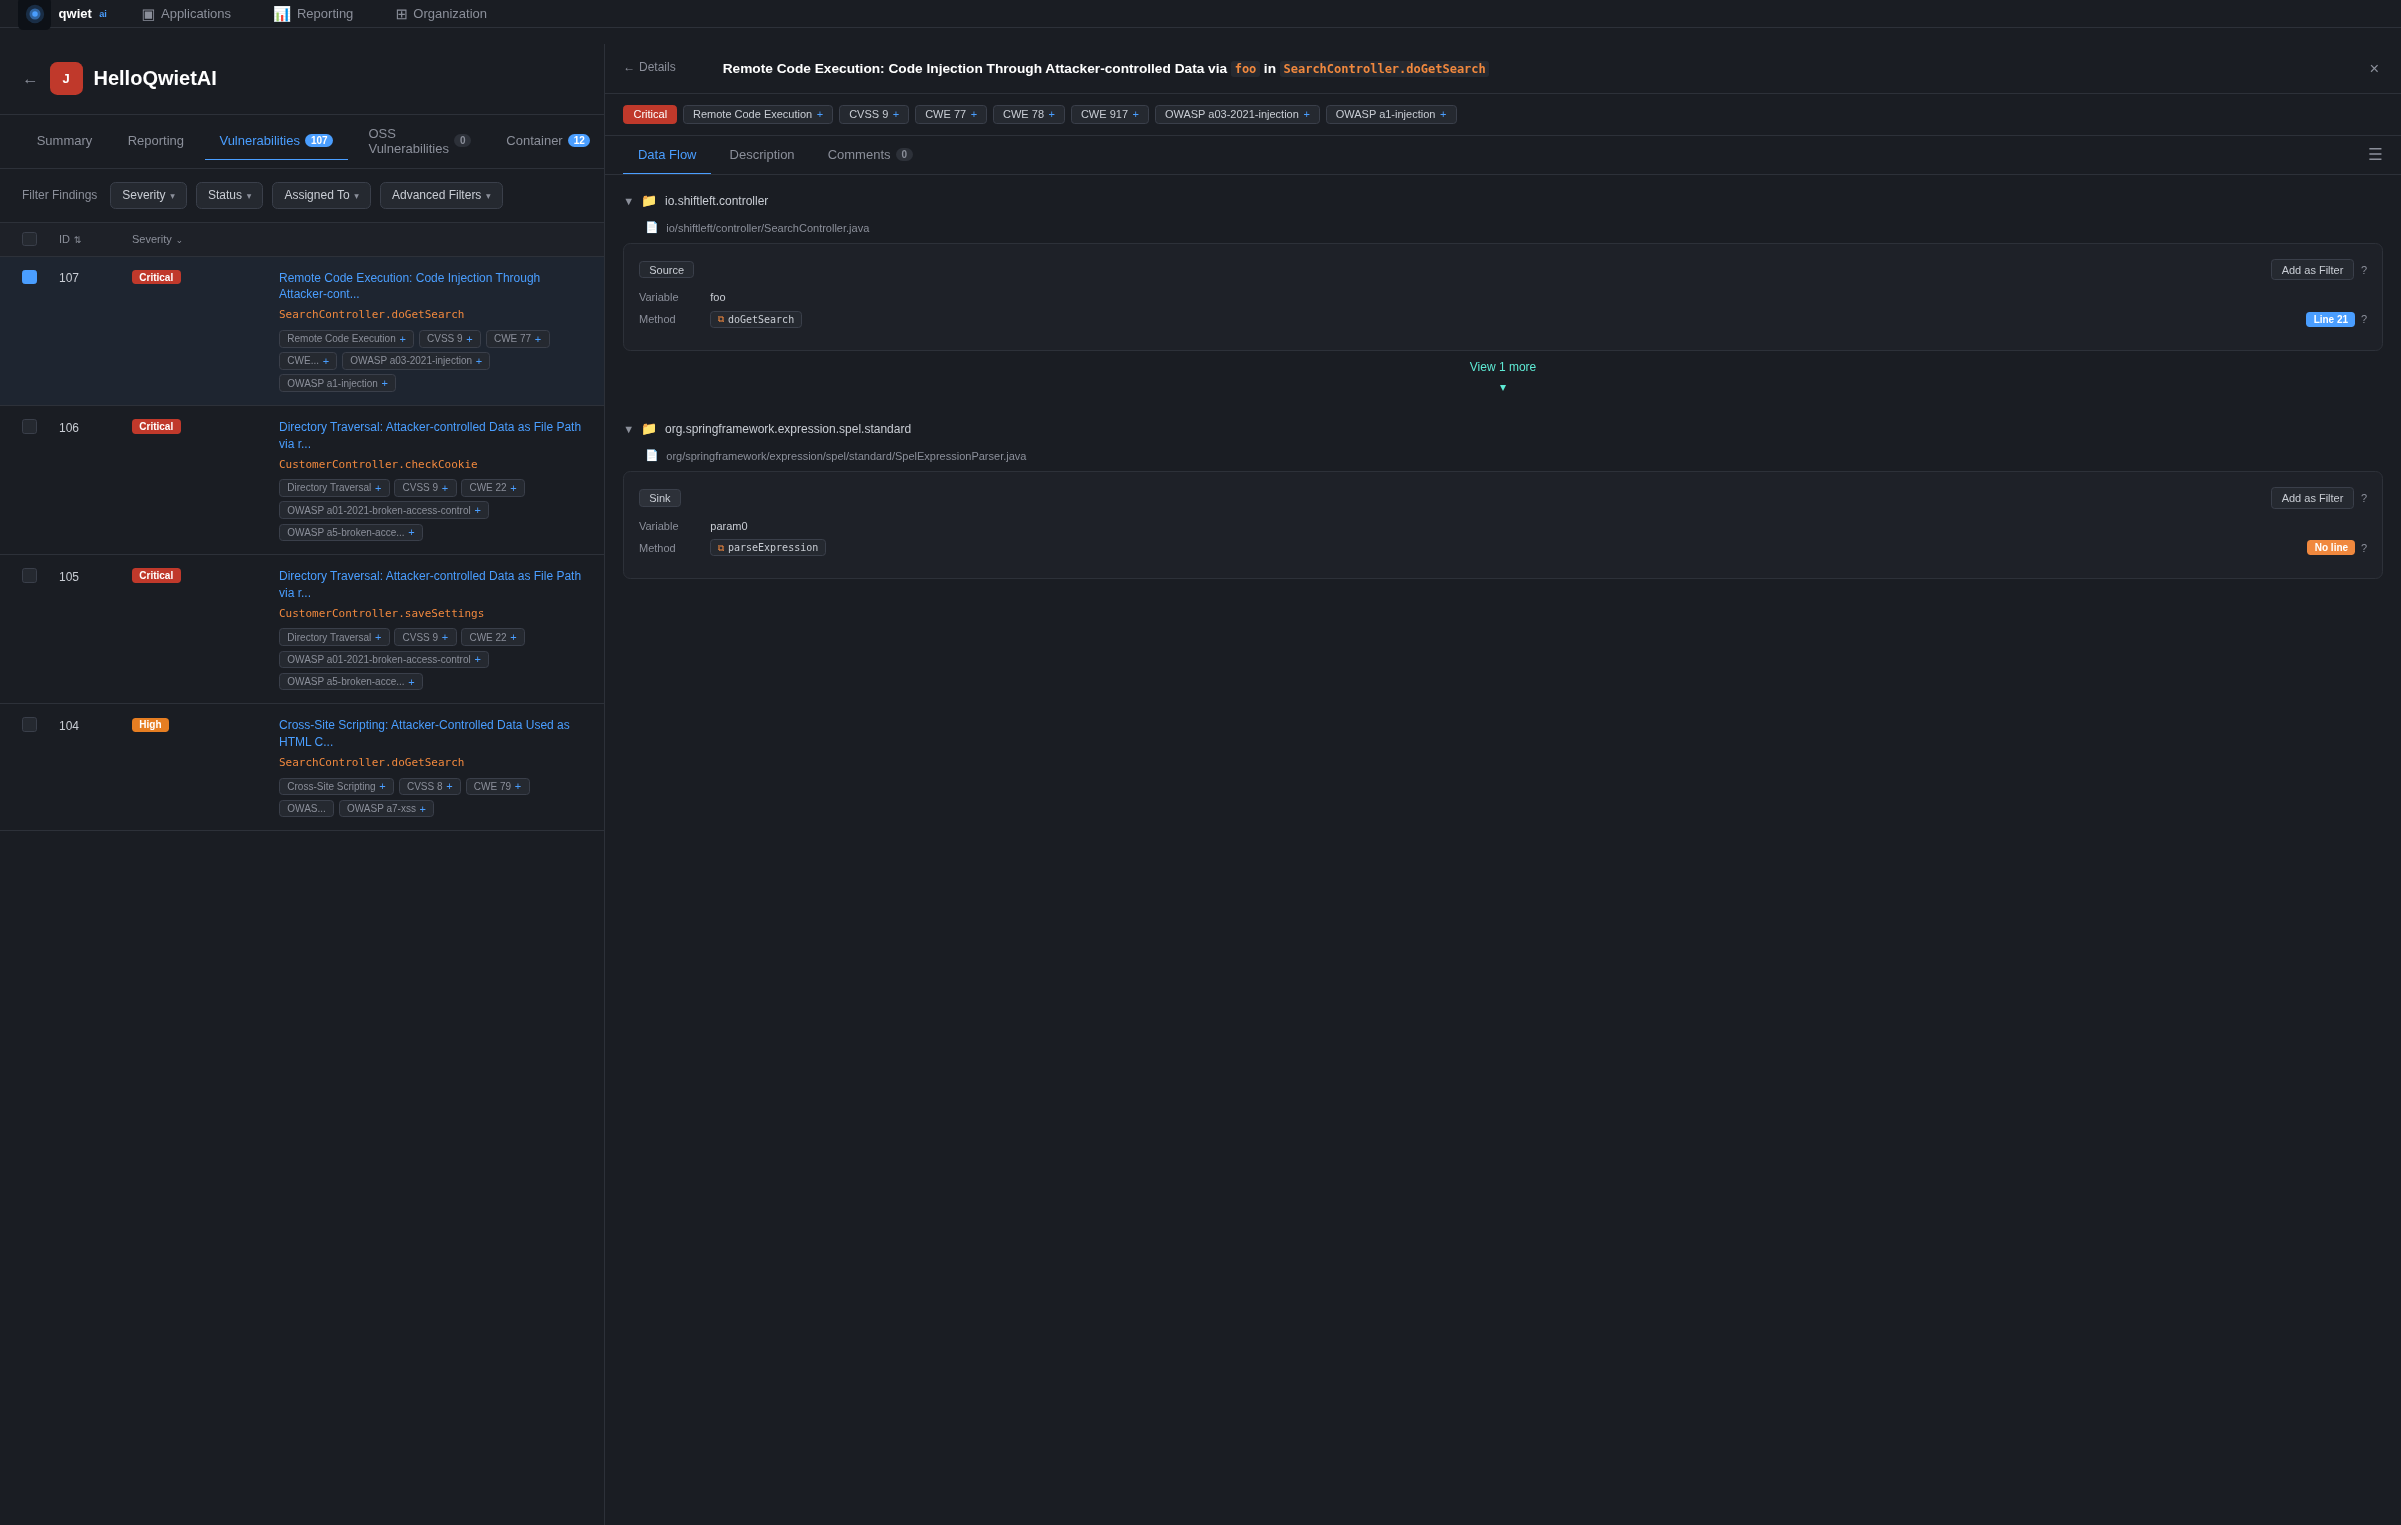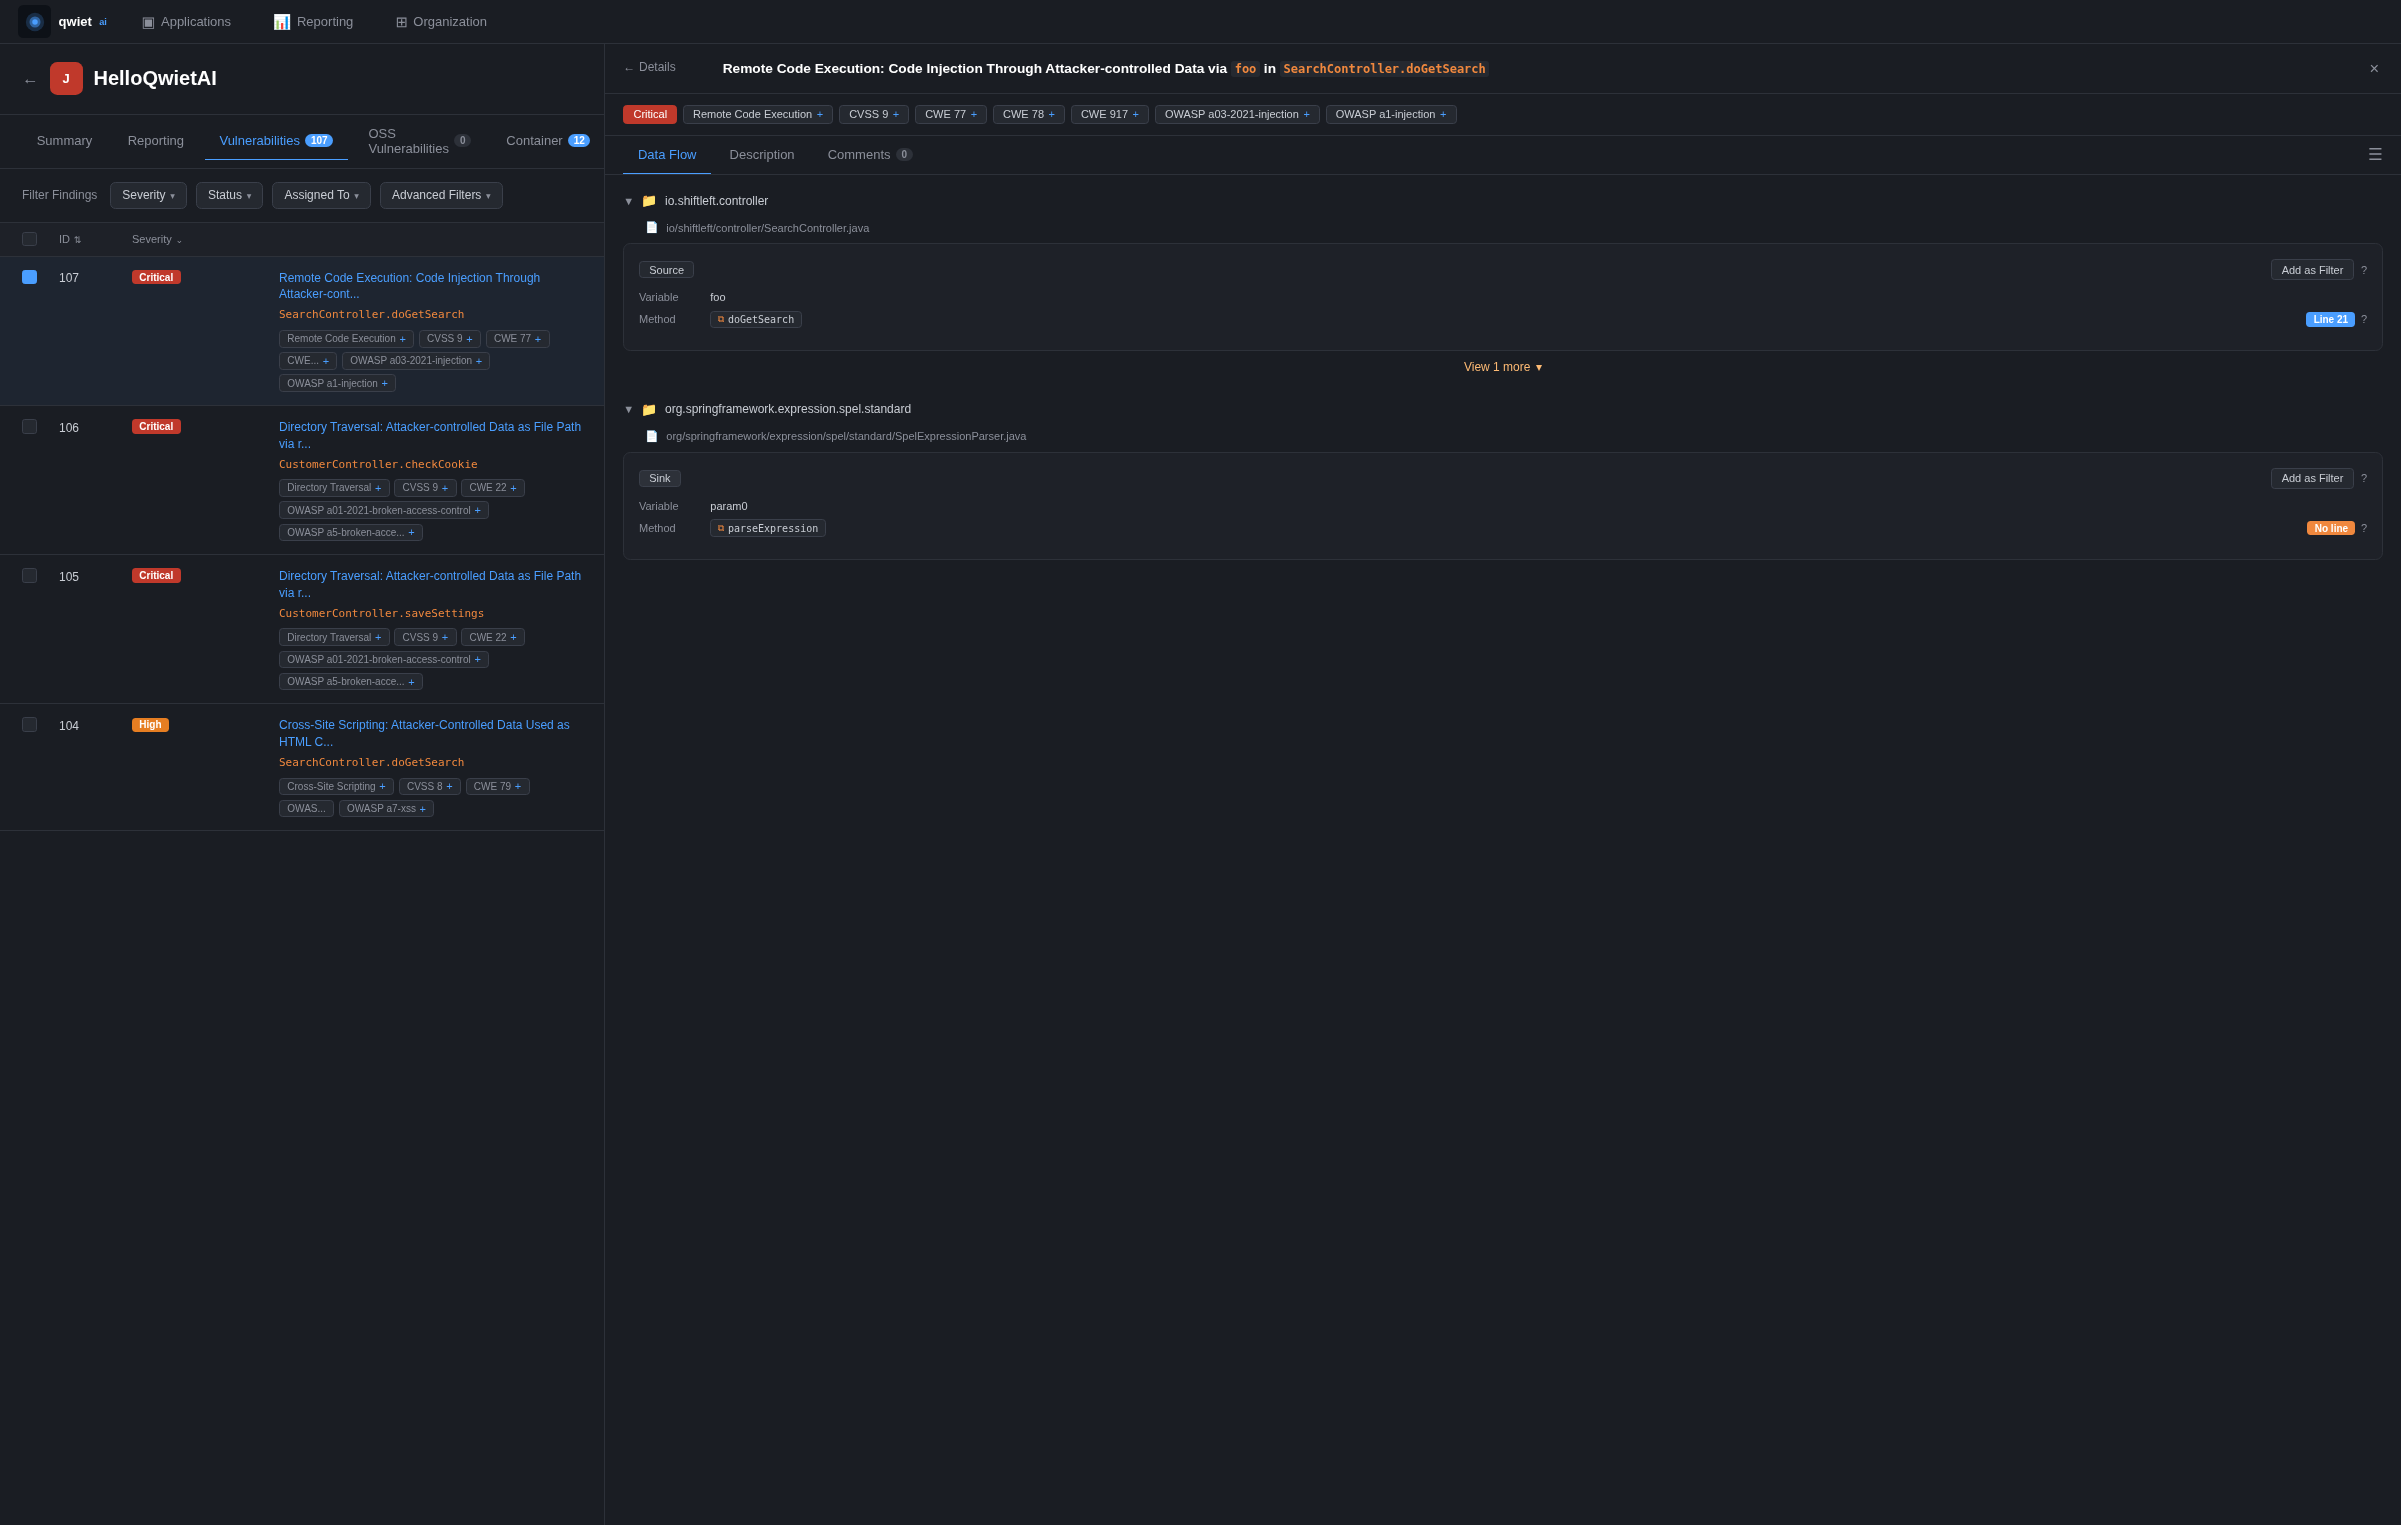--- a/index.html
+++ b/index.html
@@ -1,19 +1,19 @@
 <!DOCTYPE html>
 <html style="font-size:14.7px"><head>
   <meta charset="utf-8">
   <style>
     * { box-sizing: border-box; margin: 0; padding: 0; }
     body { background: #1a1d23; color: #c9cdd4; font-family: -apple-system, BlinkMacSystemFont, 'Segoe UI', sans-serif; font-size: 12px; overflow: hidden; }
 
     
-    .topnav { display: flex; align-items: center; background: #1a1d23; border-bottom: 0.9px solid #2d3139; height: 44px; padding: 0 18.3px; gap: 27.5px; position: fixed; top: 0; left: 0; right: 0; z-index: 100; }
+    .topnav { display: flex; align-items: center; background: #1a1d23; border-bottom: 0.9px solid #2d3139; height: 28px; padding: 0 18.3px; gap: 27.5px; position: fixed; top: 0; left: 0; right: 0; z-index: 100; }
     .logo { display: flex; align-items: center; gap: 7.3px; }
     .logo-img { width: 33px; height: 33px; background: #0d1117; border-radius: 5.5px; display: flex; align-items: center; justify-content: center; }
     .logo-text { color: #fff; font-weight: 600; font-size: 13px; }
     .nav-item { display: flex; align-items: center; gap: 5.5px; color: #8b8f9a; font-size: 13px; cursor: pointer; padding: 3.7px 7.3px; border-radius: 3.7px; }
     .nav-icon { font-size: 14.7px; }
 
     
     .main-layout { display: flex; margin-top: 44px; height: calc(100vh - 44px); }
 
     
@@ -104,21 +104,21 @@
     .card-row { display: grid; grid-template-columns: 64px 1fr auto; align-items: center; gap: 7.3px; margin-bottom: 7.3px; }
     .card-label { color: #8b8f9a; font-size: 11px; }
     .card-value { color: #c9cdd4; font-size: 11px; }
     .card-value .route { color: #8b8f9a; }
     .card-value .route-path { color: #c9cdd4; }
     .line-badge { background: #4a9eff; color: #fff; padding: 1.8px 7.3px; border-radius: 3.7px; font-size: 10px; font-weight: 600; }
     .line-badge.no-line { background: #f0883e; color: #fff; }
     .help-icon { color: #8b8f9a; cursor: pointer; font-size: 11px; }
 
     
-    .view-more { display: flex; align-items: center; justify-content: center; gap: 5.5px; padding: 9.2px; color: #fdba74; cursor: pointer; font-size: 12px; }
+    .view-more { display: flex; align-items: center; justify-content: center; gap: 5.5px; padding: 9.2px; color: #5eead4; cursor: pointer; font-size: 12px; flex-direction: column; }
 
     
     ::-webkit-scrollbar { width: 5.5px; height: 5.5px; }
     ::-webkit-scrollbar-track { background: #1a1d23; }
     ::-webkit-scrollbar-thumb { background: #3a3f4a; border-radius: 2.7px; }
 
     .method-badge { display: inline-flex; align-items: center; gap: 3.7px; background: #252930; border: 0.9px solid #3a3f4a; color: #c9cdd4; padding: 1.8px 6.4px; border-radius: 3.7px; font-size: 10px; font-family: monospace; }
     .method-icon { font-size: 9.2px; color: #f0883e; }
   </style>
 </head>

